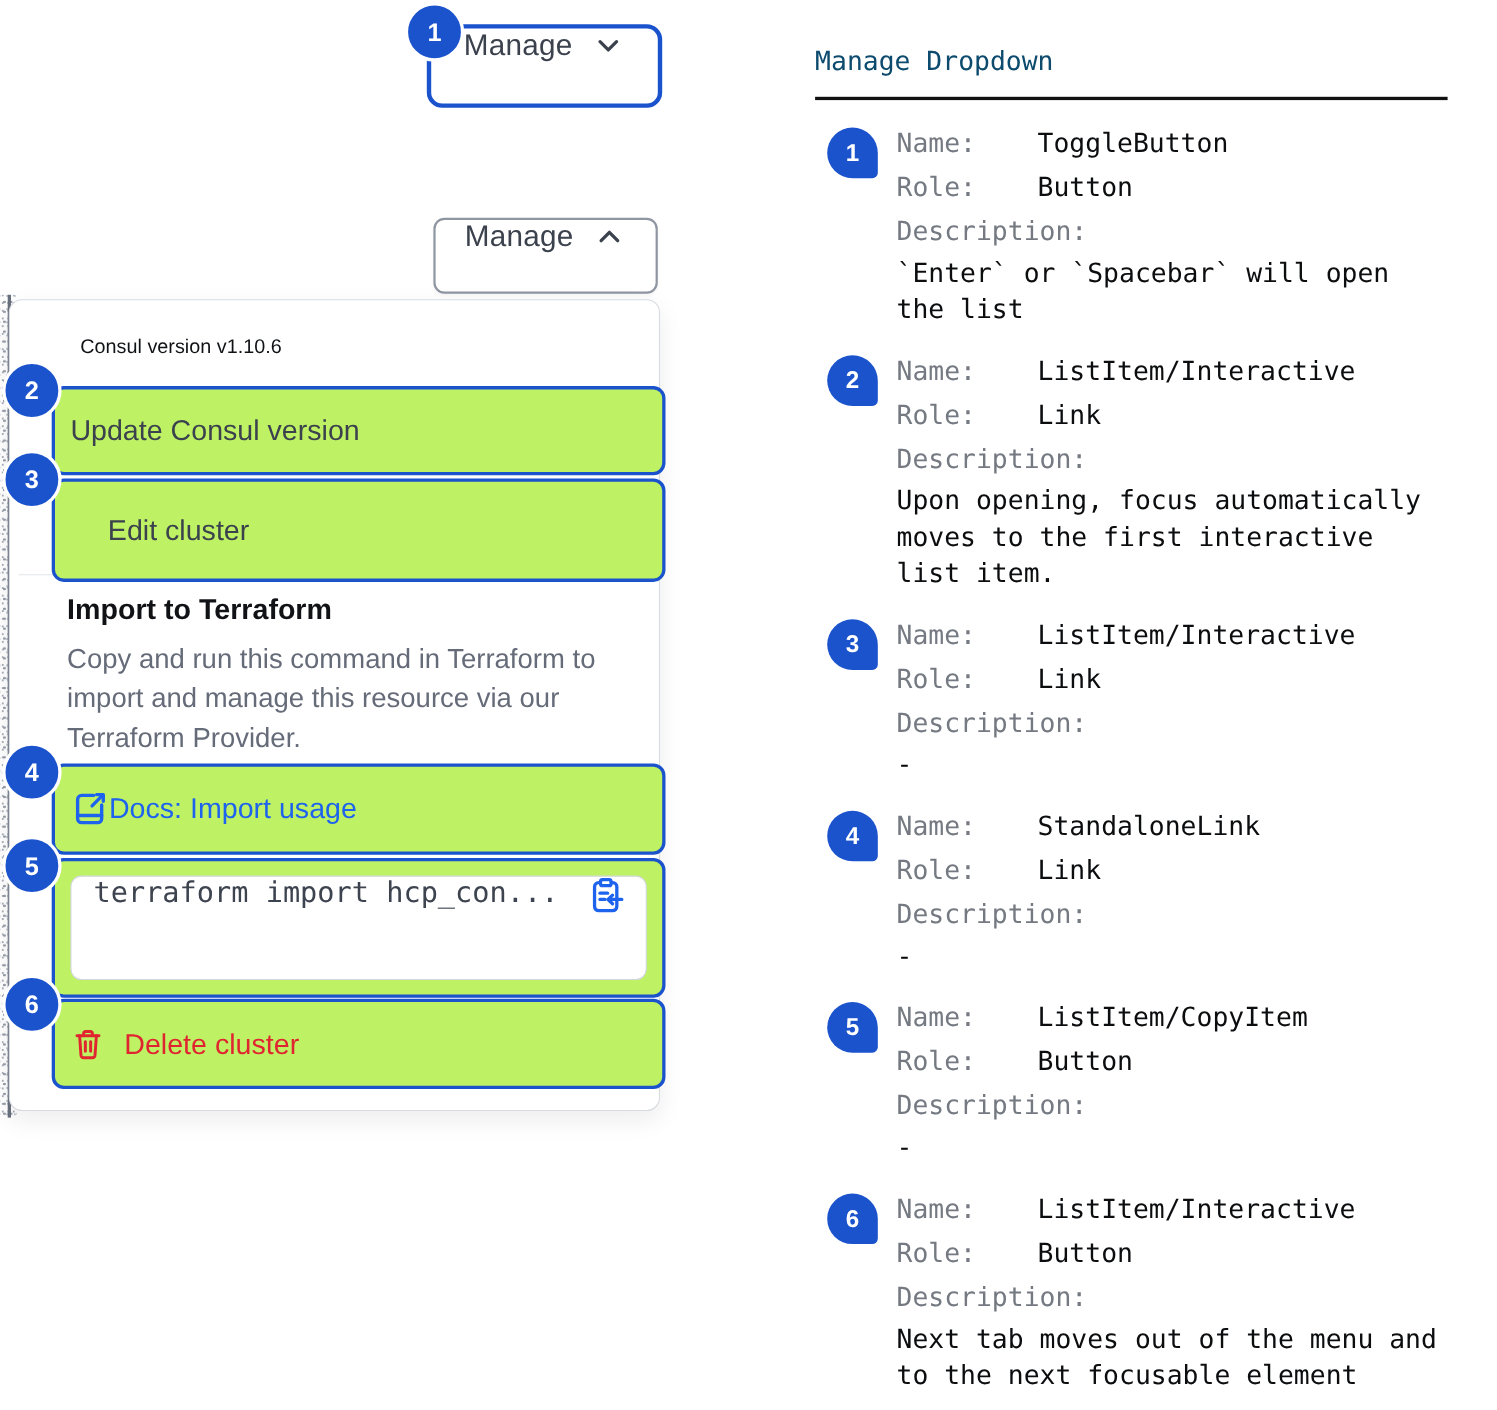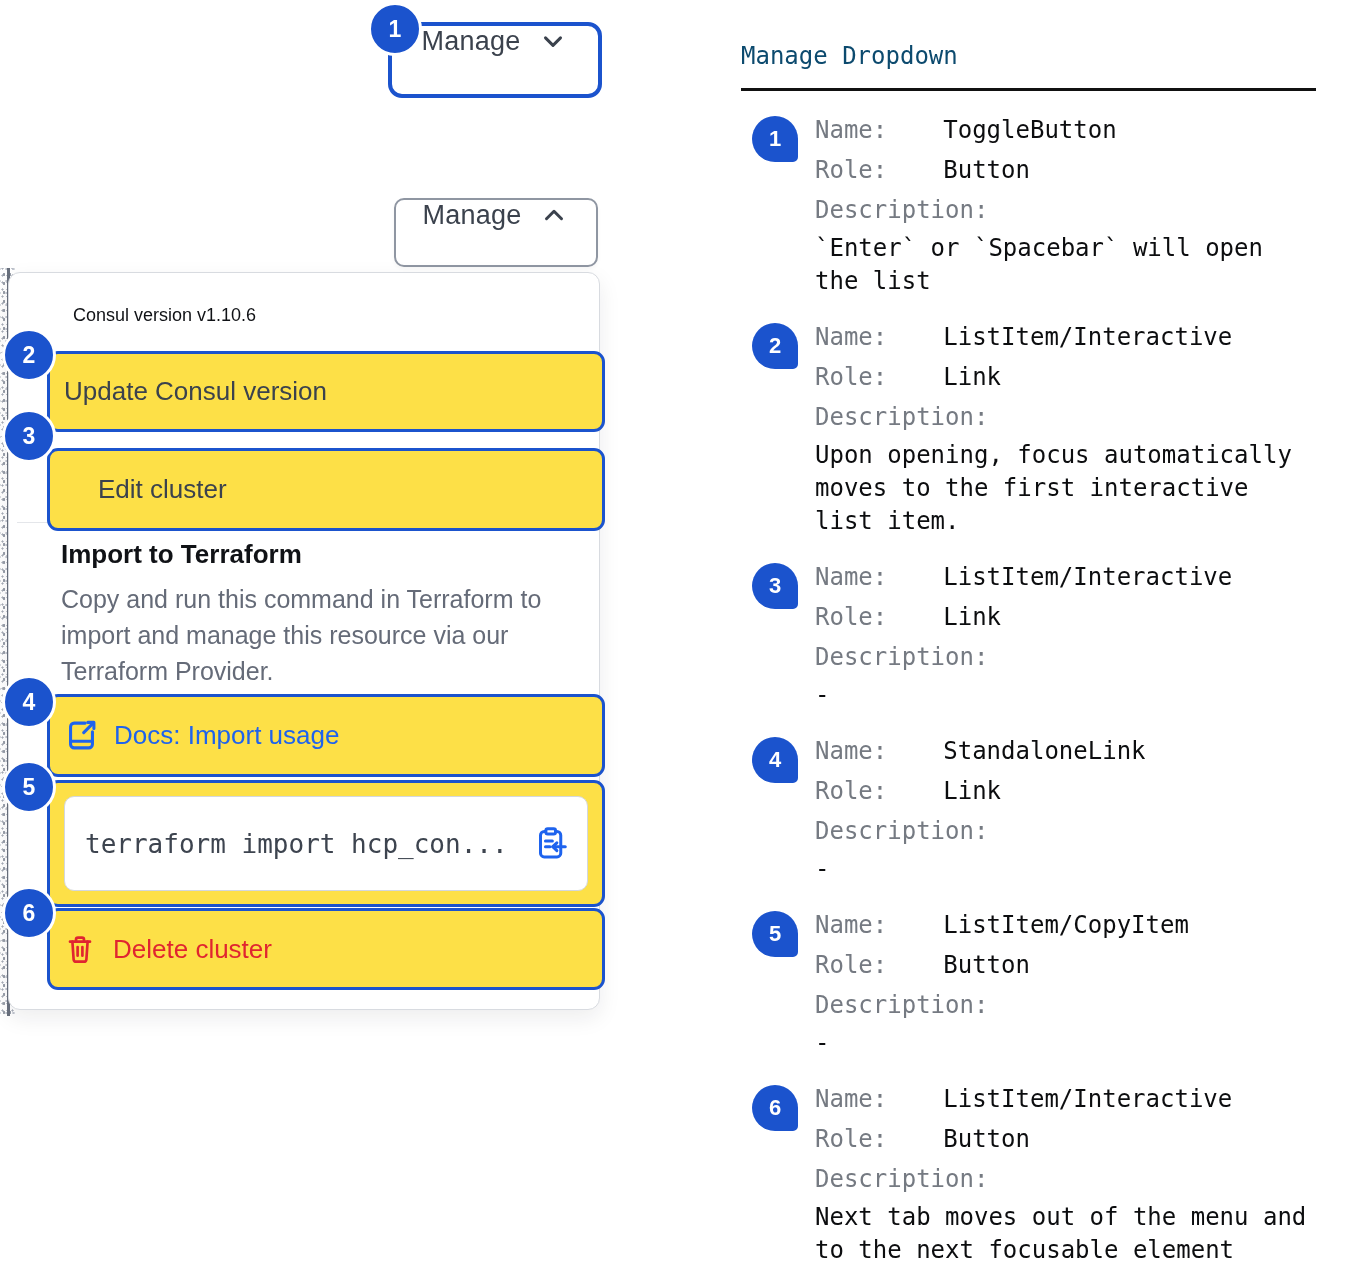--- a/index.html
+++ b/index.html
@@ -45,37 +45,37 @@
   
   .menu-panel {
     position:absolute; left:8px; top:272px; width:592px; height:738px;
     background:#ffffff; border:1.5px solid #d8dbe0; border-radius:12px;
     box-shadow:0 8px 22px rgba(20,24,32,.08); z-index:10;
   }
   .menu-header { position:absolute; left:52px; top:32px; font-size:18px;
                  font-weight:400; color:#101216;margin-left:12px; }
   .focus-item {
     position:absolute; left:38px; width:558px;
-    border:3.5px solid #1b53cd; border-radius:11px; background:#fde047;
+    border:3.5px solid #1b53cd; border-radius:11px; background:#bef264;
     display:flex; align-items:center; padding:0 10px 0 14px; z-index:15; cursor:pointer;
   }
   .focus-item .item-text { font-size:26px; color:#3b424d; }
   .fi-update { top:78px;  height:81px; }
-  .fi-edit   { top:175px; height:83px;padding-left:48px; }
+  .fi-edit   { top:162px; height:94px;padding-left:48px; }
   .divider { position:absolute; left:8px; top:249px; width:576px; height:0;
              border-top:1.5px solid #e4e6ea; }
   .import-title { position:absolute; left:52px; top:266px; font-size:26px;
                   font-weight:700; color:#101216; }
   .import-desc  { position:absolute; left:52px; top:308px; width:500px;
                   font-size:25px; line-height:36px; color:#656b78; }
-  .fi-docs   { top:421px; height:83px; gap:15px; }
+  .fi-docs   { top:421px; height:83px; }
   .fi-docs .link-text { font-size:26px; font-weight:500; color:#1e63ee; }
   .fi-code   { top:507px; height:127px; padding:0 14px; }
   .code-field {
-    display:flex; align-items:center; justify-content:space-between;
+    display:flex; justify-content:space-between;
     width:100%; height:95px; border:1.5px solid #d3d7dd; border-radius:10px;
     background:#ffffff; padding:0 18px 0 20px; cursor:pointer;
   }
   .code-text { font-family:"DejaVu Sans Mono", monospace; font-size:26px; color:#3d444f; }
   .fi-delete { top:635px; height:82px; gap:17px; }
   .fi-delete .item-text { color:#e02530; font-weight:500; }
 
   
   .doc-title { position:absolute; left:741px; top:42px;
                font-family:"DejaVu Sans Mono", monospace; font-size:24px; color:#0c4a6e; }

